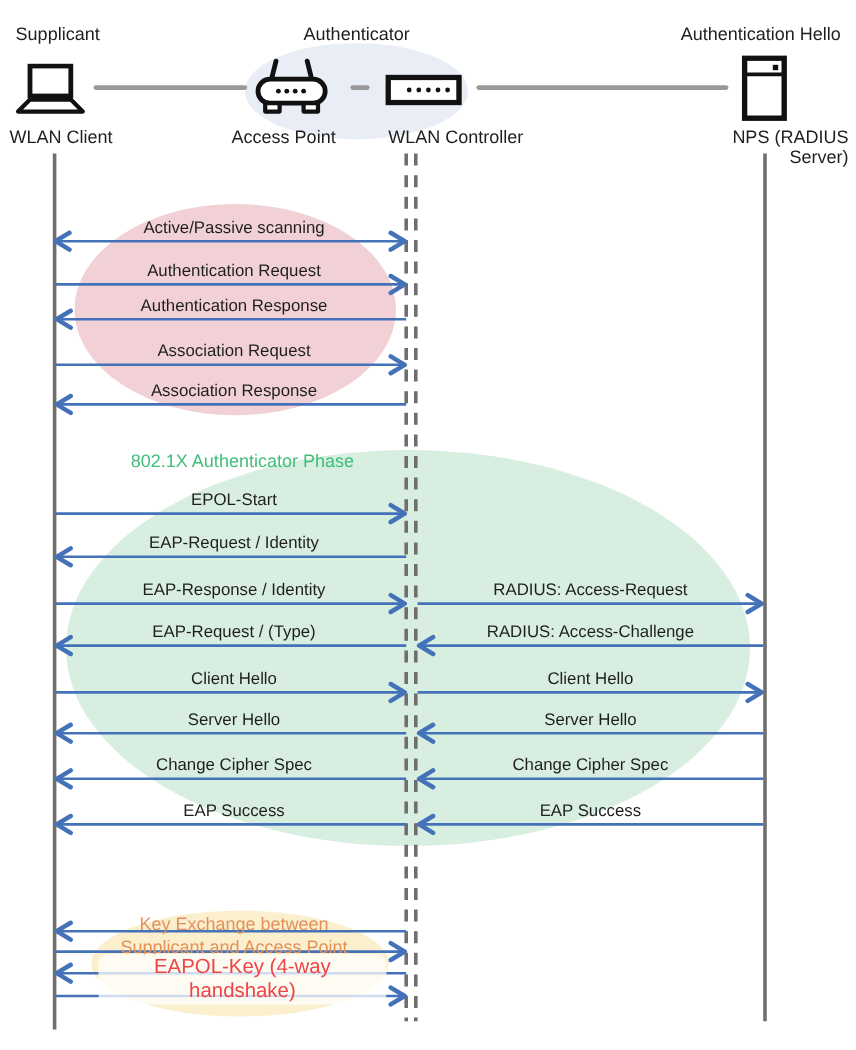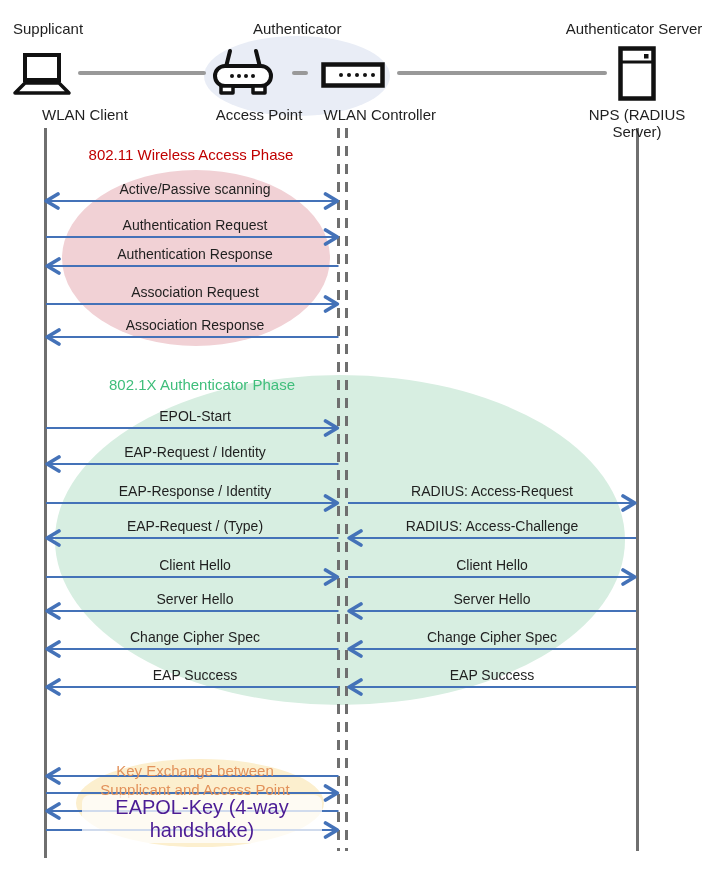--- a/index.html
+++ b/index.html
@@ -14,41 +14,41 @@
   .ellipse-p2{left:55px;top:375px;width:570px;height:330px;}
   .ellipse-p3{left:76px;top:759px;width:248px;height:88px;}
   
   #diagram-svg{position:absolute;left:0;top:0;z-index:2;}
   
   .role-label{position:absolute;top:20px;font-size:15px;z-index:3;text-align:right;}
   .role-supplicant{left:13px;}
   .role-authenticator{left:253px;width:100px;text-align:left;}
   .role-authserver{left:561px;width:146px;text-align:center;}
   .device-label{position:absolute;top:106px;font-size:15px;z-index:3;}
-  .dev-client{left:8px;margin-left:34px;}
-  .dev-ap{left:209px;width:100px;text-align:center;}
+  .dev-client{left:8px;}
+  .dev-ap{left:193px;width:100px;text-align:left;}
   .dev-ctrl{left:316px;width:120px;text-align:right;}
-  .dev-nps{left:567px;width:140px;text-align:center;}
+  .dev-nps{left:567px;width:140px;text-align:right;}
   .icon{position:absolute;z-index:3;}
   .icon-laptop{left:12px;top:53px;}
   .icon-ap{left:212px;top:48px;}
   .icon-ctrl{left:321px;top:62px;}
   .icon-server{left:618px;top:46px;}
   .conn{position:absolute;top:71px;height:4px;border-radius:2px;z-index:2;}
   .conn-1{left:78px;width:128px;}
   .conn-dash{left:292px;width:16px;}
   .conn-2{left:397px;width:210px;}
   
   .phase-title{position:absolute;font-size:15px;text-align:center;z-index:3;}
   .pt-1{left:61px;top:146px;width:260px;}
   .pt-2{left:72px;top:376px;width:260px;}
   .pt-3{left:65px;top:721px;width:260px;line-height:19px;white-space:pre-line;}
   
   .eapol-label{position:absolute;left:82px;top:795px;width:240px;text-align:center;
-    font-size:20px;color:#4c1d95;z-index:3;background:rgba(255,255,255,0.75);
+    font-size:17px;color:#ef4444;z-index:3;background:rgba(255,255,255,0.75);
     border-radius:8px;padding:1px 0;}
 </style>
 </head>
 <body>
 
 <div class="canvas">
 
   <div class="ellipse ellipse-header" style="background: rgb(233, 237, 246);"></div>
   <div class="ellipse ellipse-p1" style="background: rgb(241, 209, 213);"></div>
   <div class="ellipse ellipse-p2" style="background: rgb(215, 238, 225);"></div>
@@ -107,21 +107,21 @@
       <line x1="338.5" y1="811" x2="48" y2="811" stroke="#4472b8" stroke-width="2.2" marker-end="url(#ah)"></line>
       <line x1="46" y1="830" x2="336.5" y2="830" stroke="#4472b8" stroke-width="2.2" marker-end="url(#ah)"></line>
     </svg>
 
   <div class="conn conn-1" style="background: rgb(153, 153, 153);"></div>
   <div class="conn conn-dash" style="background: rgb(153, 153, 153);"></div>
   <div class="conn conn-2" style="background: rgb(153, 153, 153);"></div>
 
   <div class="role-label role-supplicant">Supplicant</div>
   <div class="role-label role-authenticator">Authenticator</div>
-  <div class="role-label role-authserver">Authenticator Server</div>
+  <div class="role-label role-authserver">Authentication Hello</div>
 
   <div class="icon icon-laptop">
     <svg width="60" height="44" viewBox="0 0 60 44">
       <rect x="13" y="2" width="34" height="25" fill="#fff" stroke="#111" stroke-width="4"></rect>
       <path d="M3,40 L13,30 L47,30 L57,40 Z" fill="#fff" stroke="#111" stroke-width="3.5" stroke-linejoin="round"></path>
     </svg>
   </div>
   <div class="icon icon-ap">
     <svg width="62" height="52" viewBox="0 0 62 52">
       <path d="M18,3 L14,19" stroke="#111" stroke-width="4" stroke-linecap="round" fill="none"></path>
@@ -151,20 +151,19 @@
       <line x1="3" y1="16" x2="35" y2="16" stroke="#111" stroke-width="3"></line>
       <rect x="26" y="8" width="4.5" height="4.5" fill="#111"></rect>
     </svg>
   </div>
 
   <div class="device-label dev-client">WLAN Client</div>
   <div class="device-label dev-ap">Access Point</div>
   <div class="device-label dev-ctrl">WLAN Controller</div>
   <div class="device-label dev-nps">NPS (RADIUS Server)</div>
 
-  <div class="phase-title pt-1" style="color: rgb(192, 0, 0);">802.11 Wireless Access Phase</div>
   <div class="phase-title pt-2" style="color: rgb(63, 190, 123);">802.1X Authenticator Phase</div>
   <div class="phase-title pt-3" style="color: rgb(226, 145, 90); margin-top: 40px;">Key Exchange between
 Supplicant and Access Point</div>
 
   <div class="eapol-label">EAPOL-Key (4-way handshake)</div>
 
 </div>
 
 </body></html>

